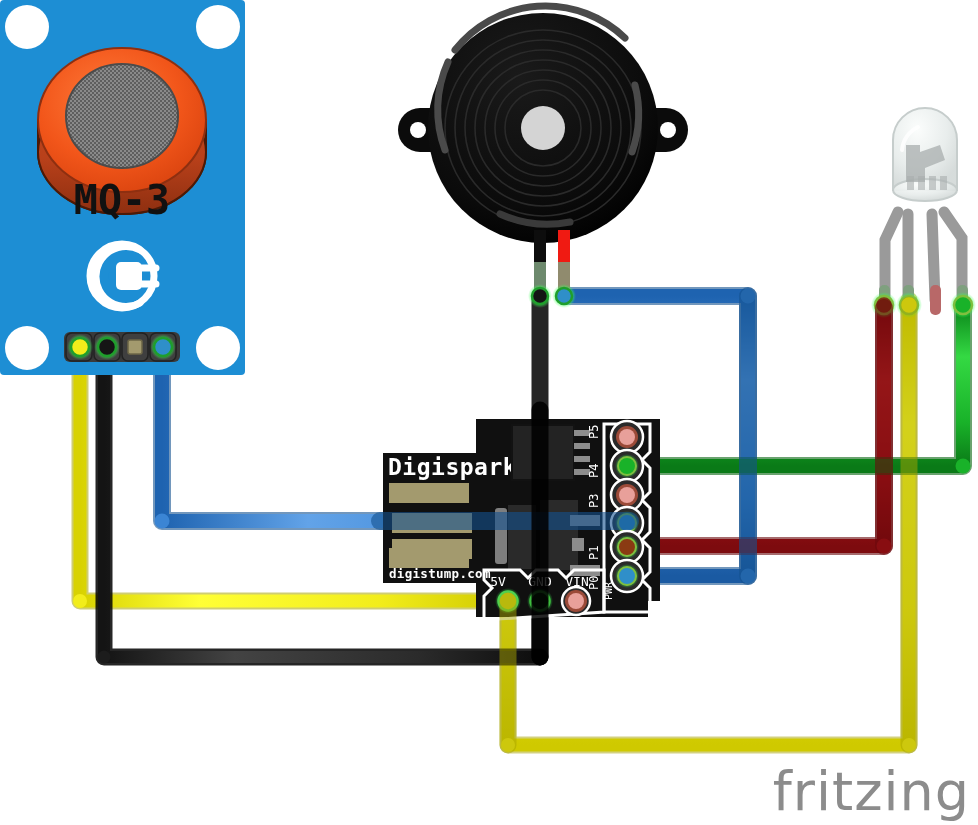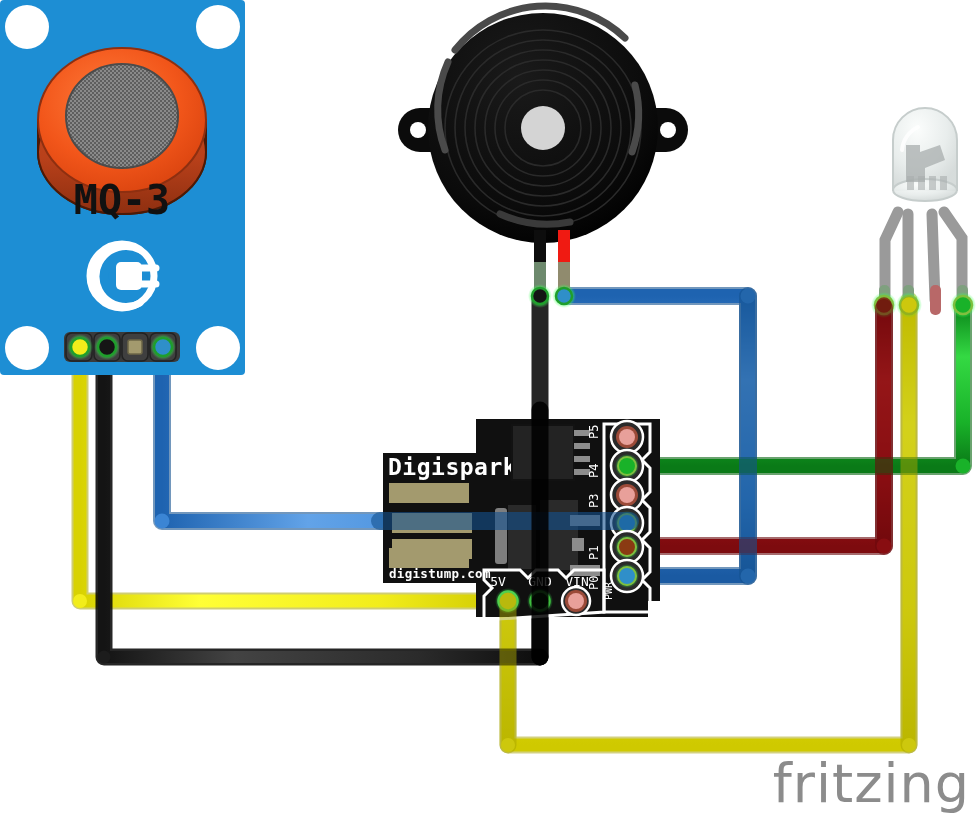--- a/index.html
+++ b/index.html
@@ -22,21 +22,21 @@
   svg.layer {
     position: absolute;
     left: 0;
     top: 0;
     width: 978px;
     height: 825px;
   }
   .brand {
     position: absolute;
     right: 8px;
-    bottom: 10px;
+    bottom: 2px;
     font-family: "DejaVu Sans", sans-serif;
     font-size: 54px;
     letter-spacing: 1px;
     color: #8c8c8c;
     font-weight: 400;
     user-select: none;
   }
   text {
     font-family: "DejaVu Sans Mono", monospace;
   }

